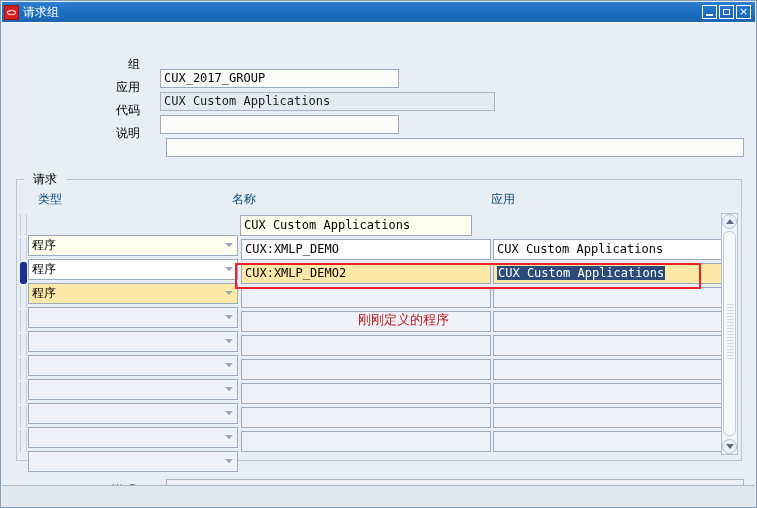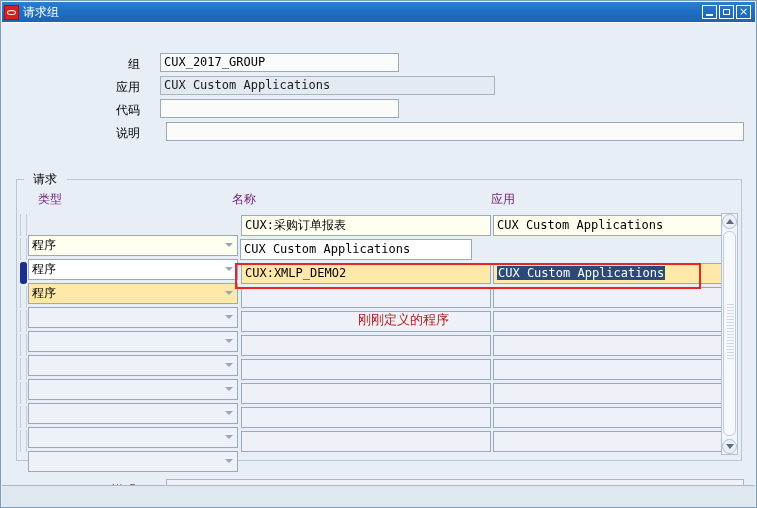--- a/index.html
+++ b/index.html
@@ -127,20 +127,21 @@
     box-sizing: border-box;
     border: 1px solid #9aa9bb;
     background: #fbfcfa;
     font-family: "DejaVu Sans Mono", monospace;
     font-size: 12px;
     color: #000000;
     line-height: 17px;
     padding: 0 3px;
     white-space: nowrap;
     overflow: hidden;
+    margin-top: 16px;
   }
   .fld.readonly {
     background: #e4eaf2;
     border-color: #a8b4c4;
     color: #1a1a1a;
   }
 
   
   .groupbox {
     position: absolute;
@@ -172,21 +173,21 @@
     font-size: 12px;
     color: #000000;
     white-space: nowrap;
   }
 
   
   .col-head {
     position: absolute;
     font-family: "DejaVu Sans", sans-serif;
     font-size: 12px;
-    color: #701a75;
+    color: #0c4a6e;
     white-space: nowrap;
   }
 
   
   .grid {
     position: absolute;
     left: 18px;
     top: 190px;
     width: 718px;
     height: 242px;
@@ -382,26 +383,26 @@
     </div>
 
     <div class="col-head" style="left:36px; top:168px;">类型</div>
     <div class="col-head" style="left:230px; top:168px;">名称</div>
     <div class="col-head" style="left:489px; top:168px;">应用</div>
 
     <div class="grid" id="grid">
         <div class="row" style="top: 0px;">
           <div class="rec-ind"></div>
           <div class="cell c-type filled-alt">程序<div class="dd-arrow"></div></div>
-          <div class="cell c-name filled-alt">CUX:采购订单报表</div>
           <div class="cell c-app filled-alt">CUX Custom Applications</div>
         </div>
         <div class="row" style="top: 24px;">
           <div class="rec-ind"></div>
           <div class="cell c-type filled">程序<div class="dd-arrow"></div></div>
+          <div class="cell c-name filled">CUX:XMLP_DEMO</div>
           <div class="cell c-app filled">CUX Custom Applications</div>
         </div>
         <div class="row" style="top: 48px;">
           <div class="rec-ind current"></div>
           <div class="cell c-type current">程序<div class="dd-arrow"></div></div>
           <div class="cell c-name current">CUX:XMLP_DEMO2</div>
           <div class="cell c-app current sel-text"><span class="seltext">CUX Custom Applications</span></div>
         </div>
         <div class="row" style="top: 72px;">
           <div class="rec-ind"></div>

